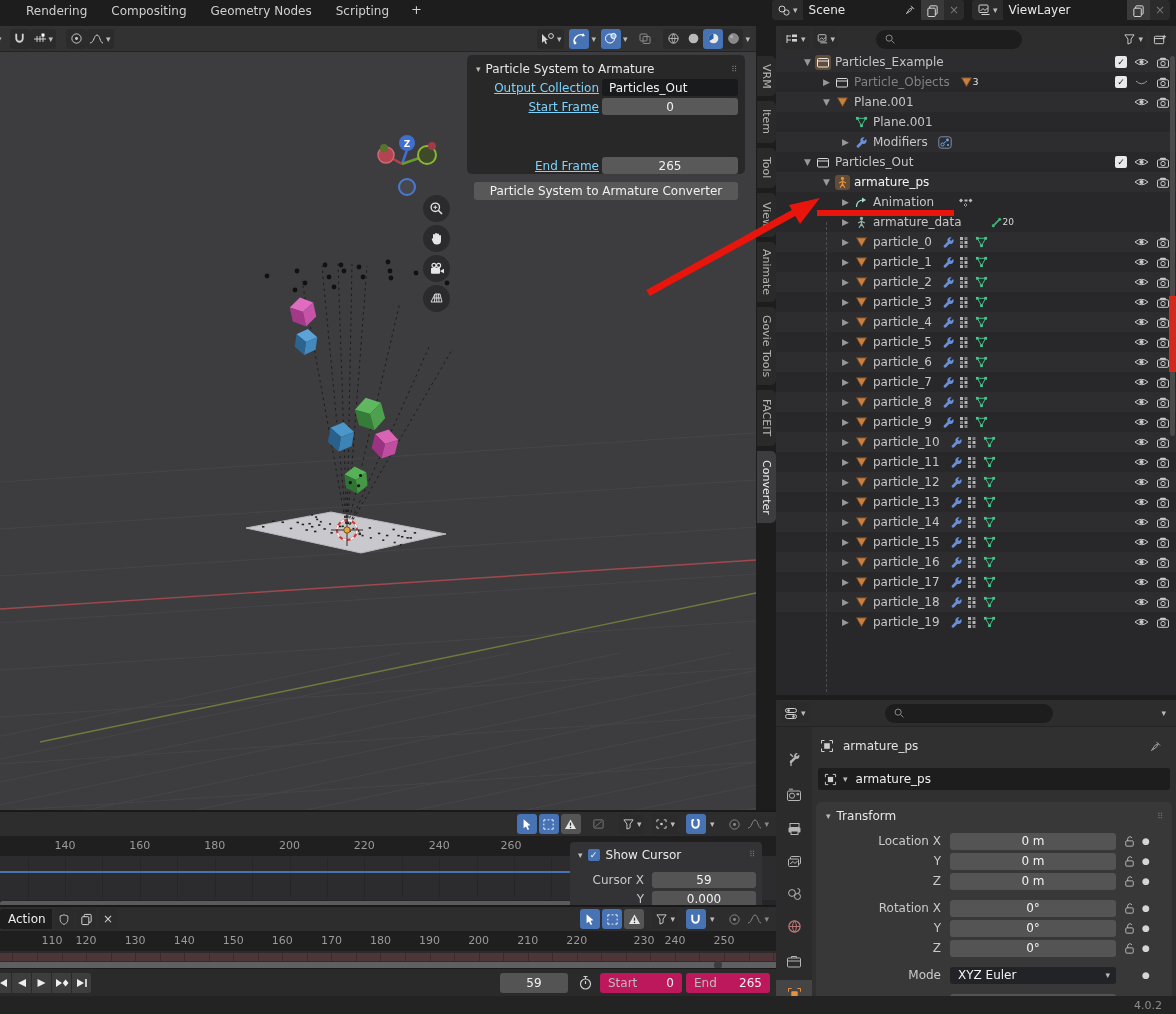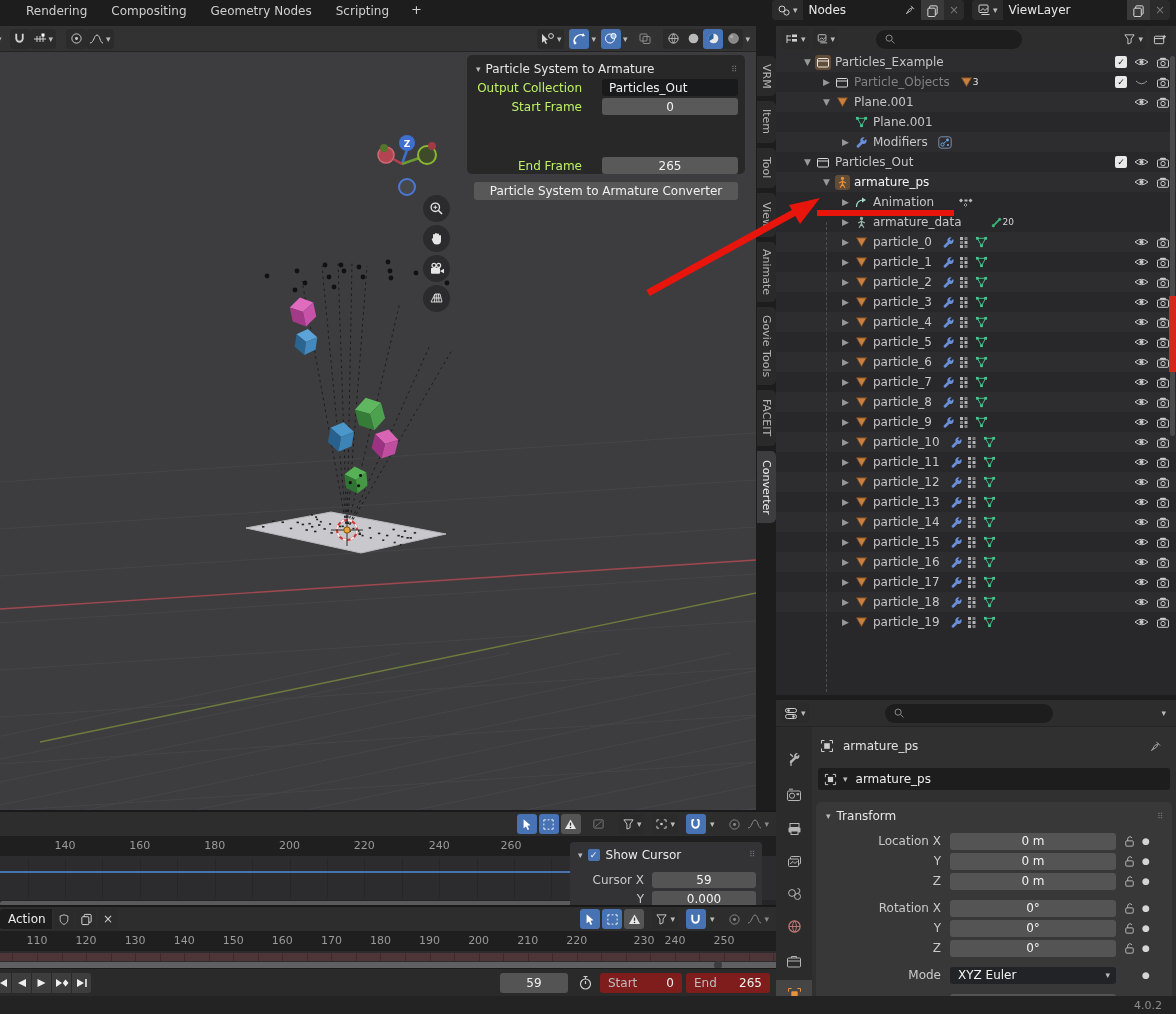--- a/index.html
+++ b/index.html
@@ -31,21 +31,21 @@
 
   
   #viewport { left:0; top:52px; width:756px; height:758px; background:#3d3d40; overflow:hidden; }
   #scene { position:absolute; left:0; top:0; }
   .vp-toolbtn { position:absolute; width:27px; height:27px; border-radius:50%; background:rgba(30,30,30,.55); display:flex; align-items:center; justify-content:center; color:#e2e2e2; }
 
   
   #npanel { position:absolute; left:467px; top:3px; width:278px; height:119px; background:rgba(40,40,40,.96); border-radius:5px; padding:5px 7px; }
   #npanel .ptitle { color:#e7e7e7; font-size:12px; display:flex; align-items:center; gap:5px; height:18px; }
   .grip { margin-left:auto; color:#777; font-size:8px; letter-spacing:1px; }
-  .npl { width:128px; text-align:right; color:#bef264; padding-right:20px; }
+  .npl { width:128px; text-align:right; color:#7dd3fc; padding-right:3px;text-decoration:underline; }
   .npf { flex:1; height:17px; border-radius:3px; display:flex; align-items:center; justify-content:center; color:#f2f2f2; }
   .npf.dark { background:#191a1c; justify-content:flex-start; padding-left:7px; }
   .npf.grey { background:#595959; }
   .npbtn { margin-top:7px; height:18px; background:#585858; border-radius:3px; display:flex; align-items:center; justify-content:center; color:#f0f0f0; }
 
   
   #tabstrip { left:756px; top:52px; width:20px; height:758px; background:#1d1d1d; }
   .vtab { position:absolute; left:1px; width:19px; background:#2a2a2a; color:#b4b4b4; border-radius:0 5px 5px 0;
     writing-mode:vertical-rl; display:flex; align-items:center; justify-content:center; font-size:11px; }
   .vtab.active { background:#3d3d40; color:#ededed; }
@@ -90,21 +90,21 @@
   .gridv { position:absolute; top:0; width:1px; background:#262628; }
   #sc-panel { position:absolute; right:14px; top:30px; width:192px; background:#333336; border-radius:4px; padding:4px 6px; z-index:5; }
   .scl { width:76px; text-align:right; color:#c9c9c9; padding-right:8px; }
   .scf { flex:1; background:#545454; border-radius:3px; height:16px; display:flex; align-items:center; justify-content:center; color:#f2f2f2; }
   .blue-check { width:12px; height:12px; background:#4772b3; border-radius:2px; color:#fff; font-size:9px; display:flex; align-items:center; justify-content:center; }
   .namefield { background:#1d1d1d; border-radius:3px 0 0 3px; height:20px; display:flex; align-items:center; padding:0 8px; color:#ececec; }
 
   
   #playbar { left:0; top:968px; width:776px; height:28px; background:#2a2a2a; border-top:1px solid #1a1a1a; display:flex; align-items:center; }
   .tbtn { width:19px; height:20px; background:#3d3d3d; display:flex; align-items:center; justify-content:center; color:#eee; margin-right:1px; }
-  .pgrp { background:#7f1d1d; border-radius:3px; height:20px; display:flex; align-items:center; padding:0 8px; gap:14px; }
+  .pgrp { background:#be185d; border-radius:3px; height:20px; display:flex; align-items:center; padding:0 8px; gap:14px; }
 
   #status { left:0; top:996px; width:1176px; height:18px; background:#232323; display:flex; align-items:center; justify-content:flex-end; padding-right:14px; color:#8d8d8d; font-size:11px; }
 
   #annotation { position:absolute; left:0; top:0; width:1176px; height:1014px; pointer-events:none; z-index:50; }
 </style>
 </head>
 <body>
 
 <div id="topbar" class="abs">
   <div id="ws-tabs" class="row" style="padding-left:14px;">
@@ -116,21 +116,21 @@
   <div class="wstab-add">+</div>
   <div style="flex:1"></div>
   <div class="idblock" style="width:192px; margin-right:8px;">
     <span class="icbtn ic">
         <svg width="14" height="14" viewBox="0 0 14 14">
           <circle cx="5" cy="6" r="3" fill="none" stroke="#cfcfcf"></circle>
           <circle cx="9.5" cy="9.5" r="2.6" fill="none" stroke="#cfcfcf"></circle>
         </svg>
         <span class="chev">▾</span>
       </span>
-    <span class="idname" style="flex:1;">Nodes</span>
+    <span class="idname" style="flex:1;">Scene</span>
     <span class="icbtn ic" style="background:#1d1d1d;">
         <svg width="12" height="12" viewBox="0 0 14 14">
           <path d="M8 2 L12 6 M10 4 L6.2 6 L3 11 L8 7.8 Z M5 9 L2.5 11.5" stroke="#bdbdbd" fill="none"></path>
         </svg>
       </span>
     <span class="icbtn ic sq">
         <svg width="13" height="13" viewBox="0 0 14 14">
           <rect x="4" y="2" width="8" height="9" rx="1" fill="none" stroke="#e5e5e5"></rect>
           <rect x="2" y="4.5" width="8" height="9" rx="1" fill="#3a3a3a" stroke="#e5e5e5"></rect>
         </svg>
@@ -2053,21 +2053,21 @@
         </svg>
       </span>
     <span class="hbtn dim">
         <svg width="15" height="12" viewBox="0 0 15 12">
           <path d="M1 10 C5 10 5 2 8 2 C11 2 11 10 14 10" fill="none" stroke="#8a8a8a"></path>
         </svg>
         <span class="chev" style="color:#8a8a8a;">▾</span>
       </span>
   </div>
   <div class="ruler" id="t2-ruler">
-      <span class="tick" style="left: 17px; text-align: center;">110</span>
+      <span class="tick" style="left: 32px; text-align: center;">110</span>
       <span class="tick" style="left: 66.07px;">120</span>
       <span class="tick" style="left: 115.14px;">130</span>
       <span class="tick" style="left: 164.21px;">140</span>
       <span class="tick" style="left: 213.28px;">150</span>
       <span class="tick" style="left: 262.35px;">160</span>
       <span class="tick" style="left: 311.42px;">170</span>
       <span class="tick" style="left: 360.49px;">180</span>
       <span class="tick" style="left: 409.56px;">190</span>
       <span class="tick" style="left: 458.63px;">200</span>
       <span class="tick" style="left: 507.7px;">210</span>

